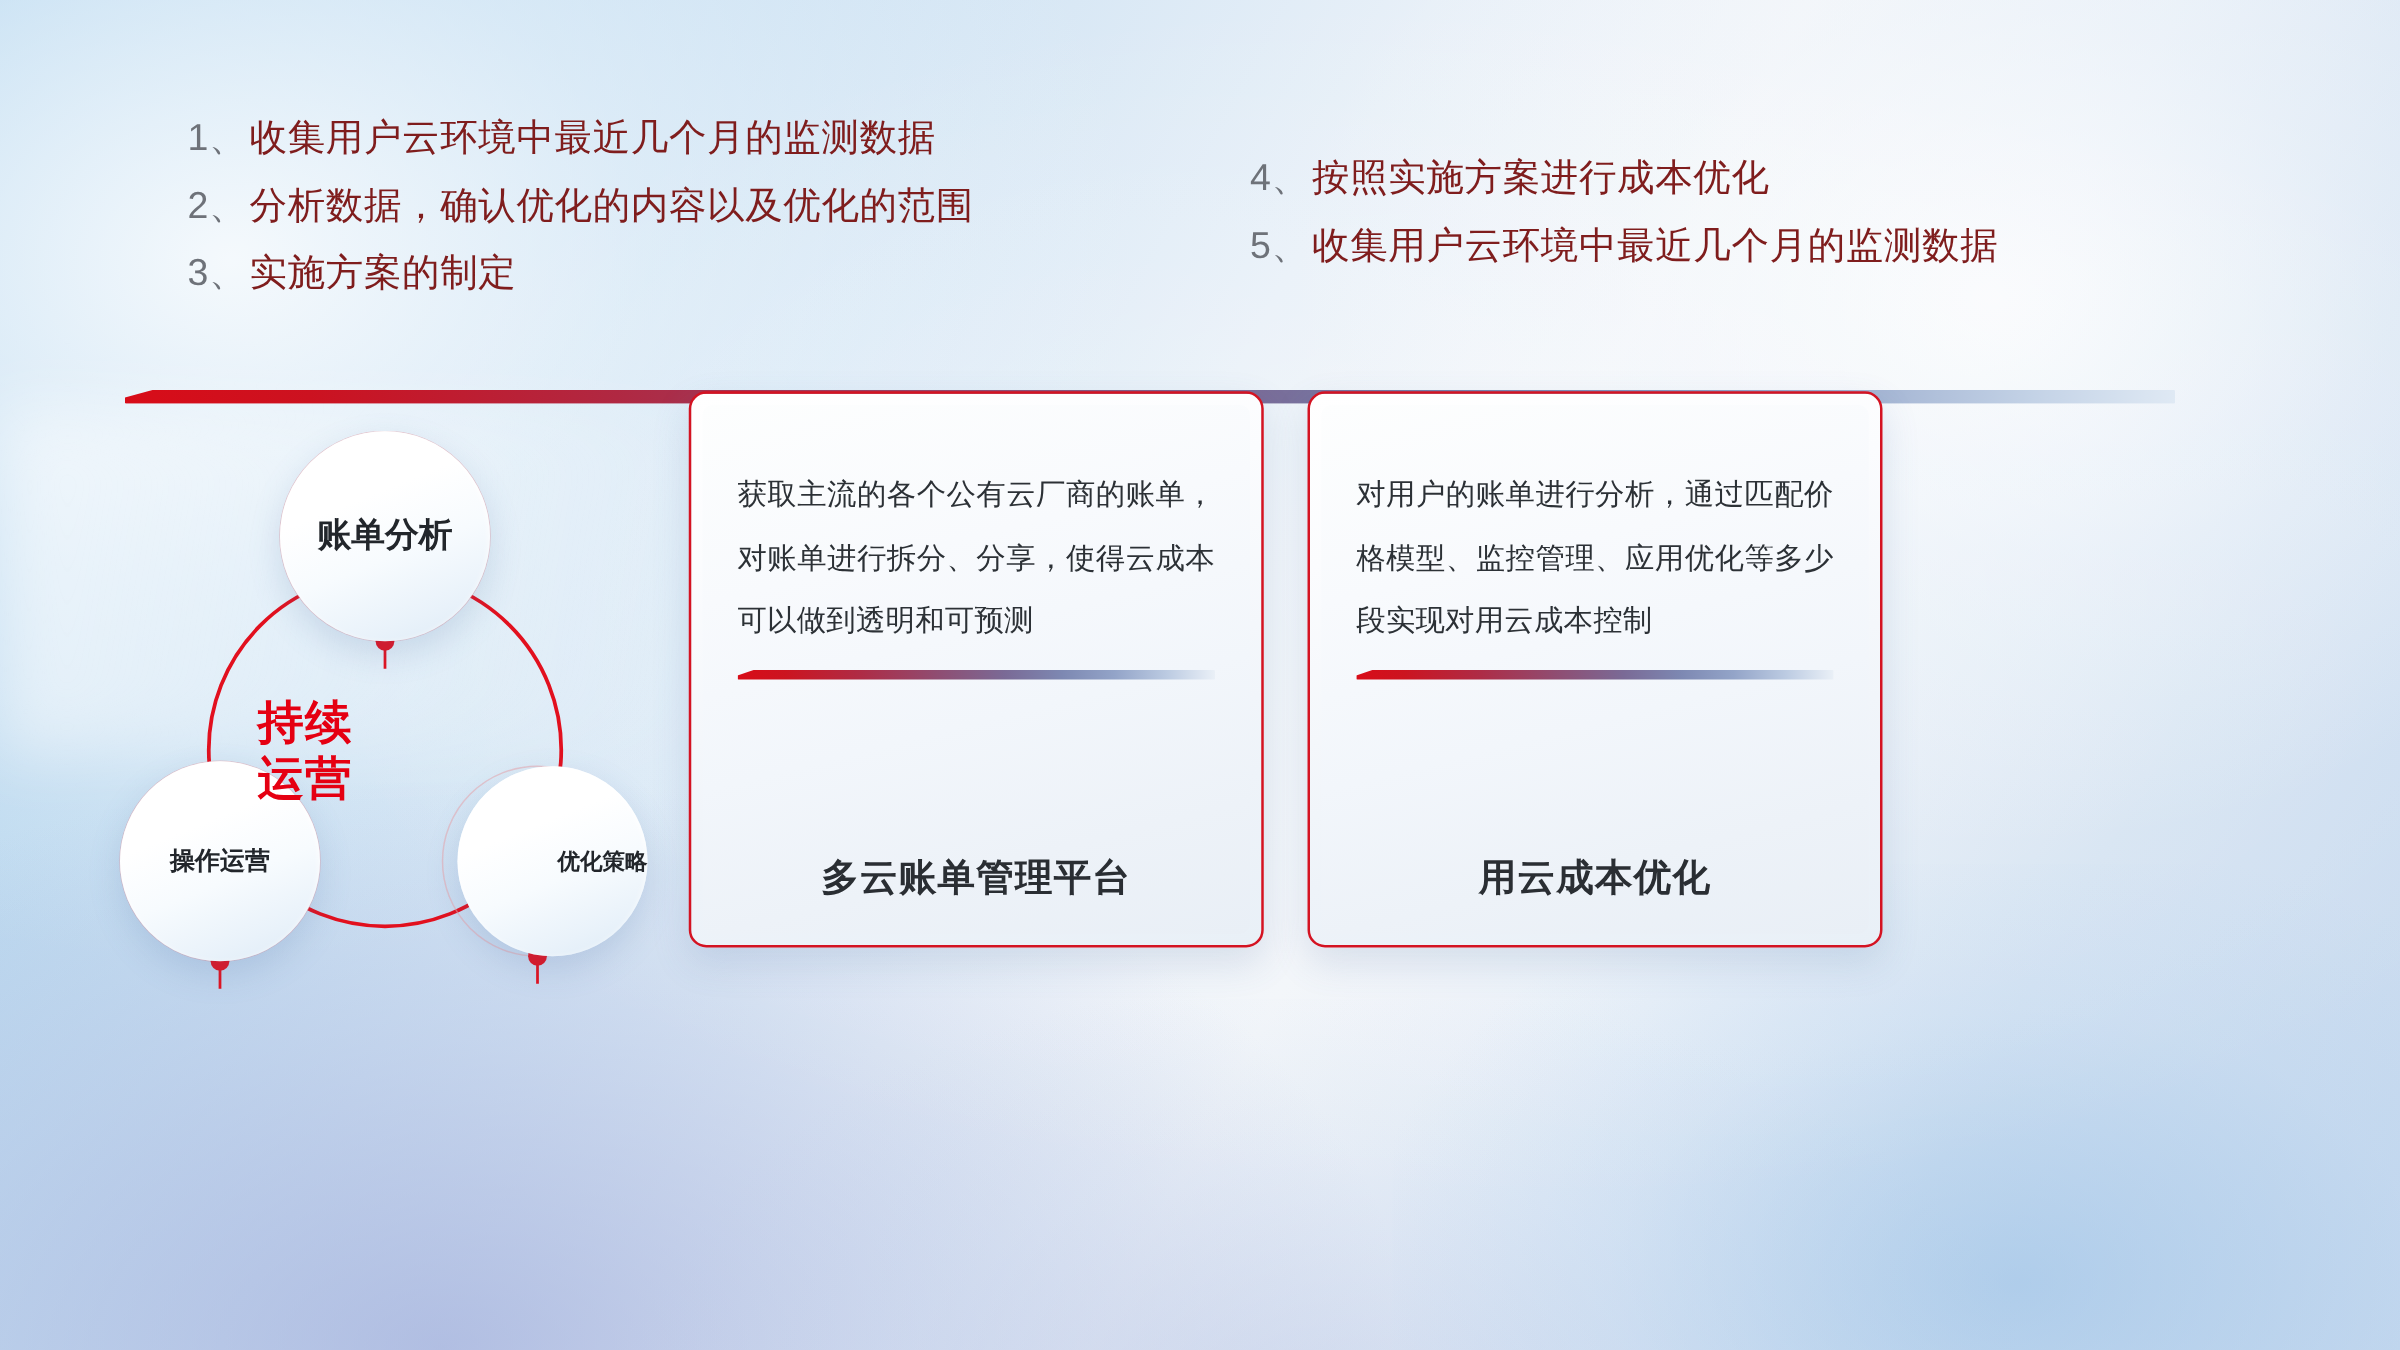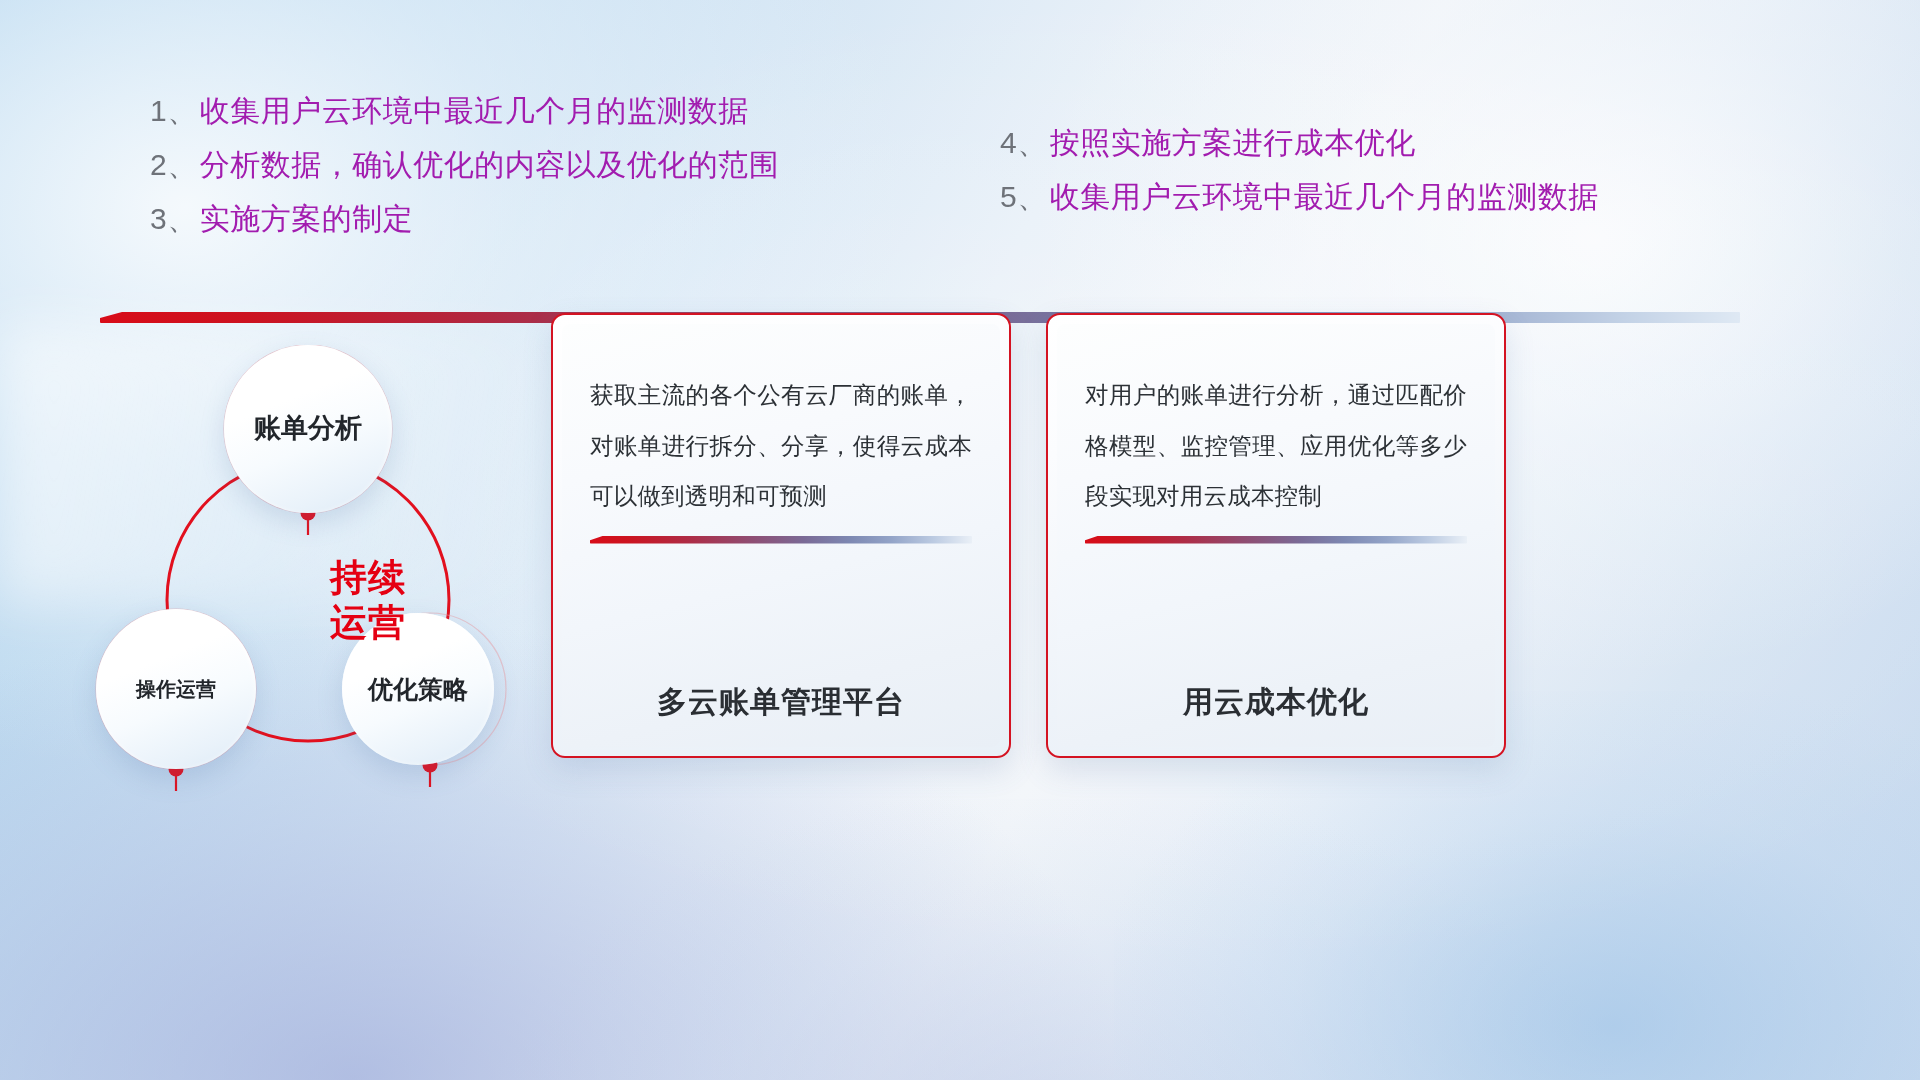--- a/index.html
+++ b/index.html
@@ -81,21 +81,21 @@
     font-size: 30px;
     line-height: 1;
     margin-bottom: 24px;
     white-space: nowrap;
     letter-spacing: 0.5px;
   }
   .list-num {
     color: #6e7279;
     margin-right: 2px;
   }
-  .list-text { color: #a21caf; }
+  .list-text { color: #7f1d1d; }
 
   
   #main-divider {
     position: absolute;
     left: 100px; top: 312px;
     width: 1640px; height: 11px;
     background: linear-gradient(90deg,
       #d80c18 0%, #cc1220 9%, #b02842 24%, #94476a 38%,
       #7c6591 52%, #7480ab 64%, #8496c0 74%, #9fb0d0 84%,
       #c3d2e6 93%, #dfe9f4 100%);
@@ -129,30 +129,31 @@
     left: 134px; top: 0px;
     width: 168px; height: 168px;
     font-size: 27px;
   }
   #bubble-bl {
     left: 6px; top: 264px;
     width: 160px; height: 160px;
     font-size: 20px;
   }
   #bubble-br {
-    left: 252px; top: 268px;
+    left: 276px; top: 268px;
     width: 152px; height: 152px;
-    font-size: 25px;
+    font-size: 18px;
+    justify-content: flex-end;
   }
   #venn-center {
     position: absolute;
     left: 116px; top: 200px;
     width: 200px; height: 110px;
     display: flex; flex-direction: column;
-    align-items: flex-end; justify-content: center;
+    align-items: flex-start; justify-content: center;
     color: #e50012;
     font-size: 37px;
     font-weight: bold;
     line-height: 1.22;
     letter-spacing: 1px;
     text-align: center;
   }
 
   
   .card {

